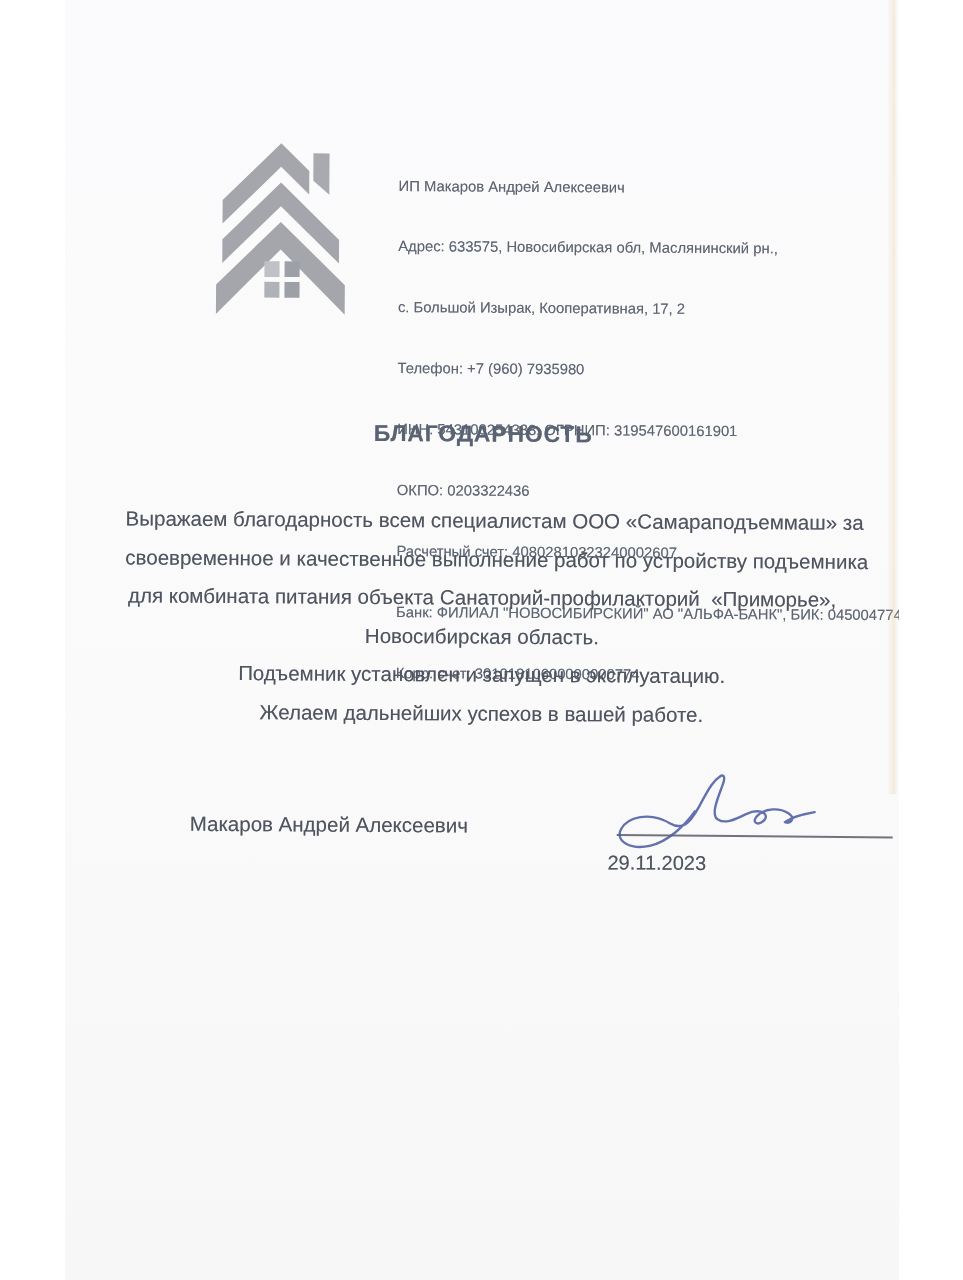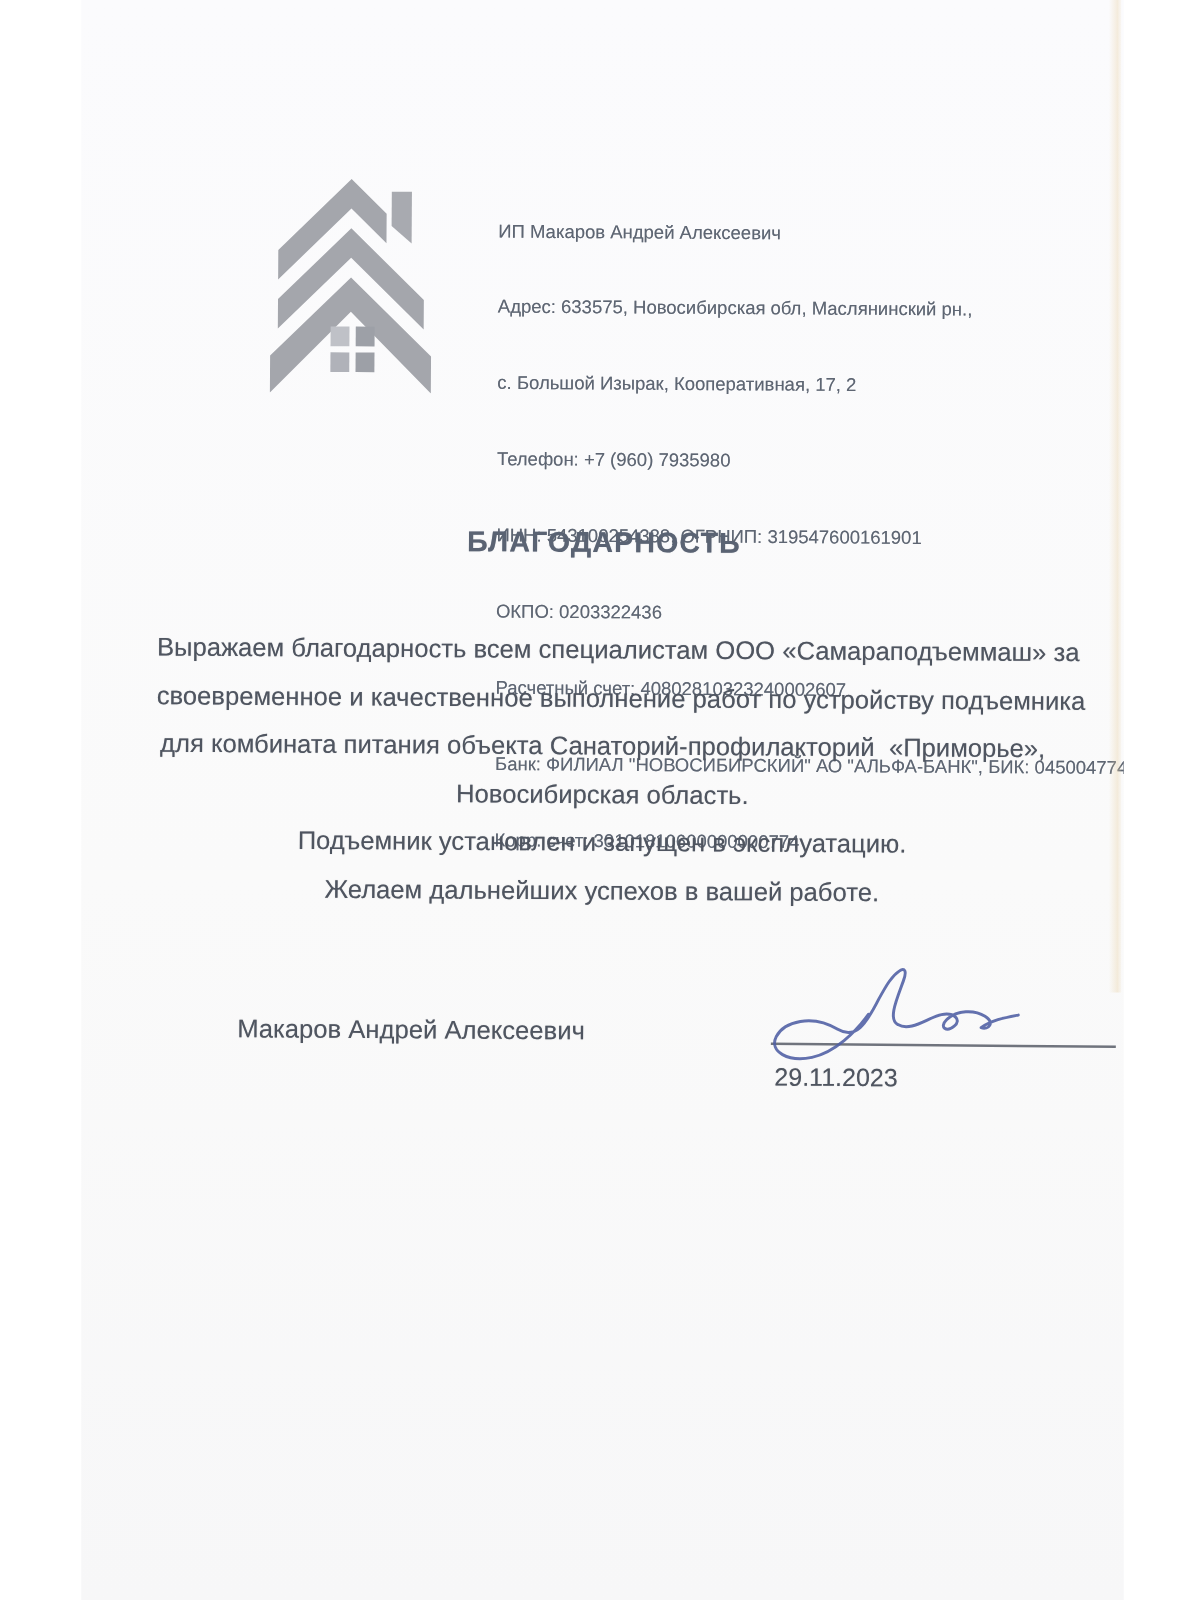--- a/index.html
+++ b/index.html
@@ -85,21 +85,21 @@
     background: #70747d;
     transform: rotate(0.15deg);
   }
   .sig-script {
     position: absolute;
     left: 545px; top: 768px;
     width: 215px; height: 90px;
   }
   .sig-date {
     position: absolute;
-    left: 556px; top: 851px;
+    left: 544px; top: 851px;
     font-size: 20px;
     color: #4f5560;
     text-shadow: 0 0 0.6px rgba(79,85,96,0.5);
   }
 </style>
 </head>
 <body>
 
 <div class="page">
   <div class="tilt">

